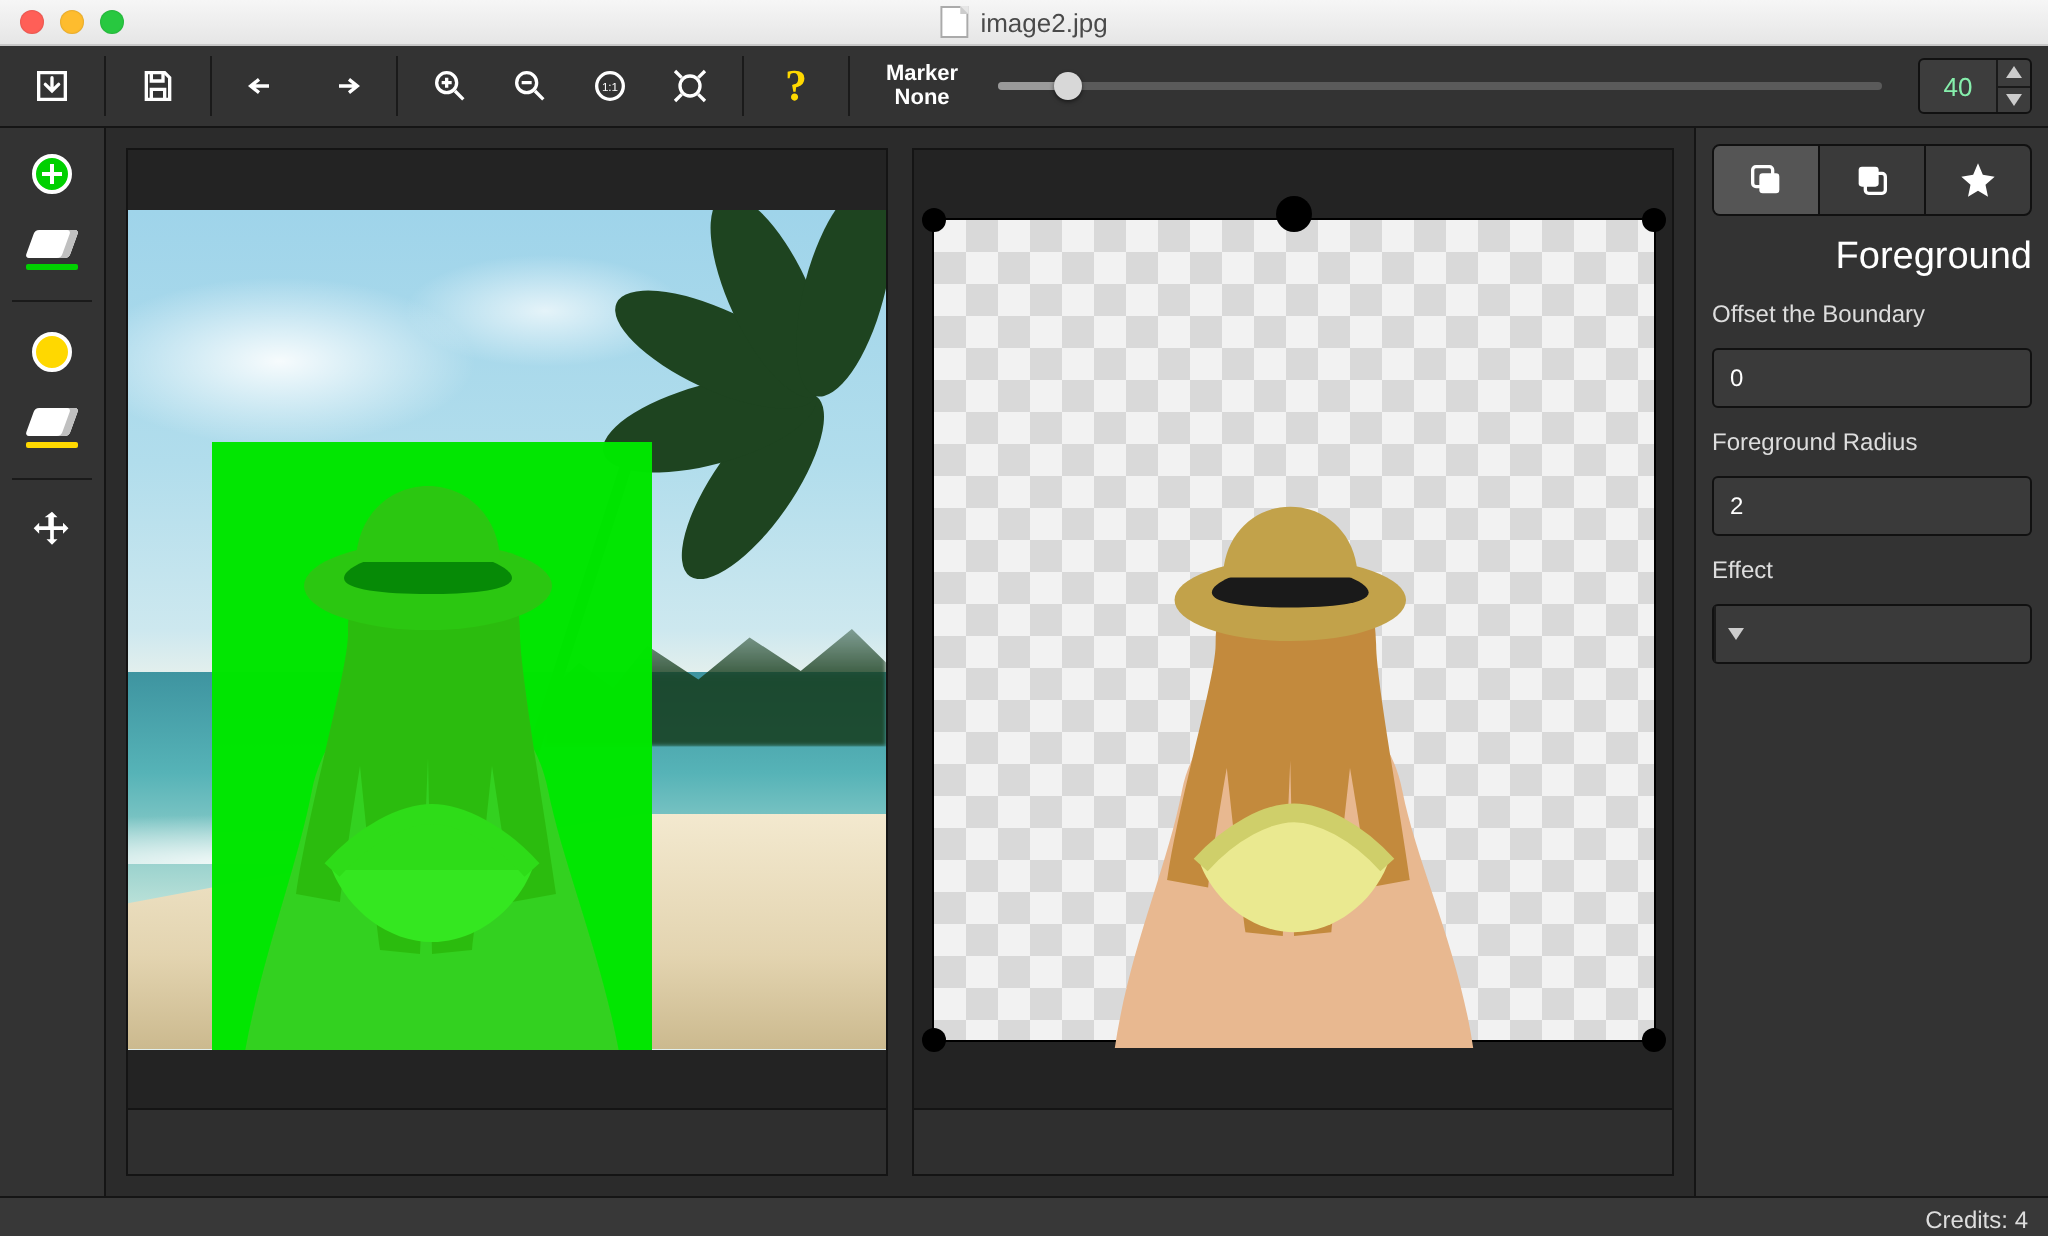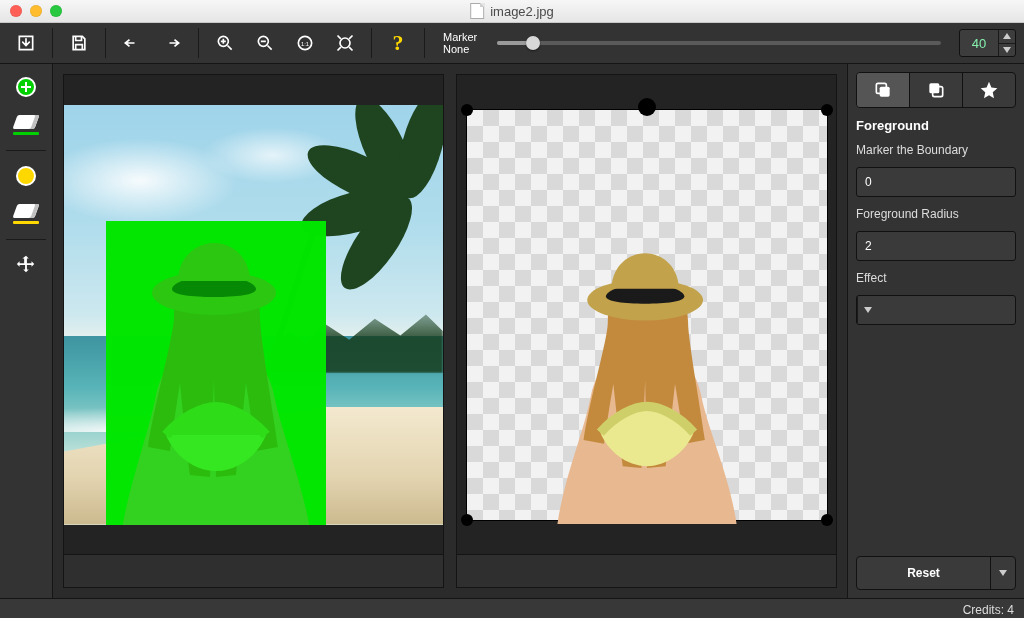--- a/index.html
+++ b/index.html
@@ -75,22 +75,22 @@
     border-radius:4px;
     color:#fff;
   }
   .t-btn svg { width:20px; height:20px; fill:none; stroke:#fff; stroke-width:2; }
   .t-sep { width:1px; height:30px; background:#1a1a1a; margin:0 4px;}
   .help-q {
     font-size:22px; font-weight:bold; color: var(--yellow);
     font-family: Georgia, serif;
   }
   .marker-label {
-    font-size:11px; font-weight:normal; line-height:1.1;
-    padding:0 10px; color:#fff;
+    font-size:11px; font-weight:bold; line-height:1.1;
+    text-align:center; padding:0 10px; color:#fff;
   }
   .slider-wrap {
     flex:1; display:flex; align-items:center; padding:0 6px;
   }
   .slider {
     position:relative; height:4px; width:100%;
     background:#5a5a5a; border-radius:2px;
   }
   .slider .track {
     position:absolute; left:0; top:0; bottom:0;
@@ -272,21 +272,21 @@
     border:1px solid #111; border-radius:4px;
     overflow:hidden; background:#3a3a3a;
   }
   .seg .seg-btn {
     flex:1; display:flex; align-items:center; justify-content:center;
     border-right:1px solid #111;
   }
   .seg .seg-btn:last-child { border-right:none;}
   .seg .seg-btn.active { background:#555;}
   .seg svg { width:20px; height:20px; fill:#fff;}
-  .sect-title { font-weight:bold; font-size:13px;}
+  .sect-title { font-weight:normal; font-size:19px;text-align:right;}
   .lbl { font-size:12px; color:var(--text-dim); }
   .field {
     display:flex; align-items:stretch; height:28px;
     background:#3a3a3a; border:1px solid #111; border-radius:3px;
   }
   .field input, .field .val {
     flex:1; background:transparent; border:none; color:#fff;
     padding:0 8px; font-size:12px; outline:none;
   }
   .field .val { display:flex; align-items:center;}
@@ -523,21 +523,21 @@
       </div>
       <div class="seg-btn">
         <svg viewBox="0 0 24 24">
             <path d="M12 2l2.9 6.9L22 10l-5.5 4.8L18 22l-6-3.6L6 22l1.5-7.2L2 10l7.1-1.1z"></path>
           </svg>
       </div>
     </div>
 
     <div class="sect-title">Foreground</div>
 
-    <div class="lbl">Marker the Boundary</div>
+    <div class="lbl">Offset the Boundary</div>
     <div class="field">
       <input value="0" style="">
 
     </div>
 
     <div class="lbl">Foreground Radius</div>
     <div class="field">
       <input value="2" style="">
 
     </div>
@@ -546,29 +546,19 @@
     <div class="field">
       <div class="spinner" style="width:20px">
         <div class="arr" style="flex:1">
             <svg viewBox="0 0 8 6">
               <path d="M0 0l4 6 4-6z"></path>
             </svg>
           </div>
       </div>
     </div>
 
-    <div class="reset-wrap">
-      <div class="btn-reset">
-        <div class="main-b">Reset</div>
-        <div class="split">
-          <svg width="8" height="6" viewBox="0 0 8 6">
-              <path d="M0 0l4 6 4-6z" fill="#ccc"></path>
-            </svg>
-        </div>
-      </div>
-    </div>
   </div>
 </div>
 
 <div class="statusbar">
   <span>Credits:</span>&nbsp;
   <span>4</span>
 </div>
 
 </body></html>

